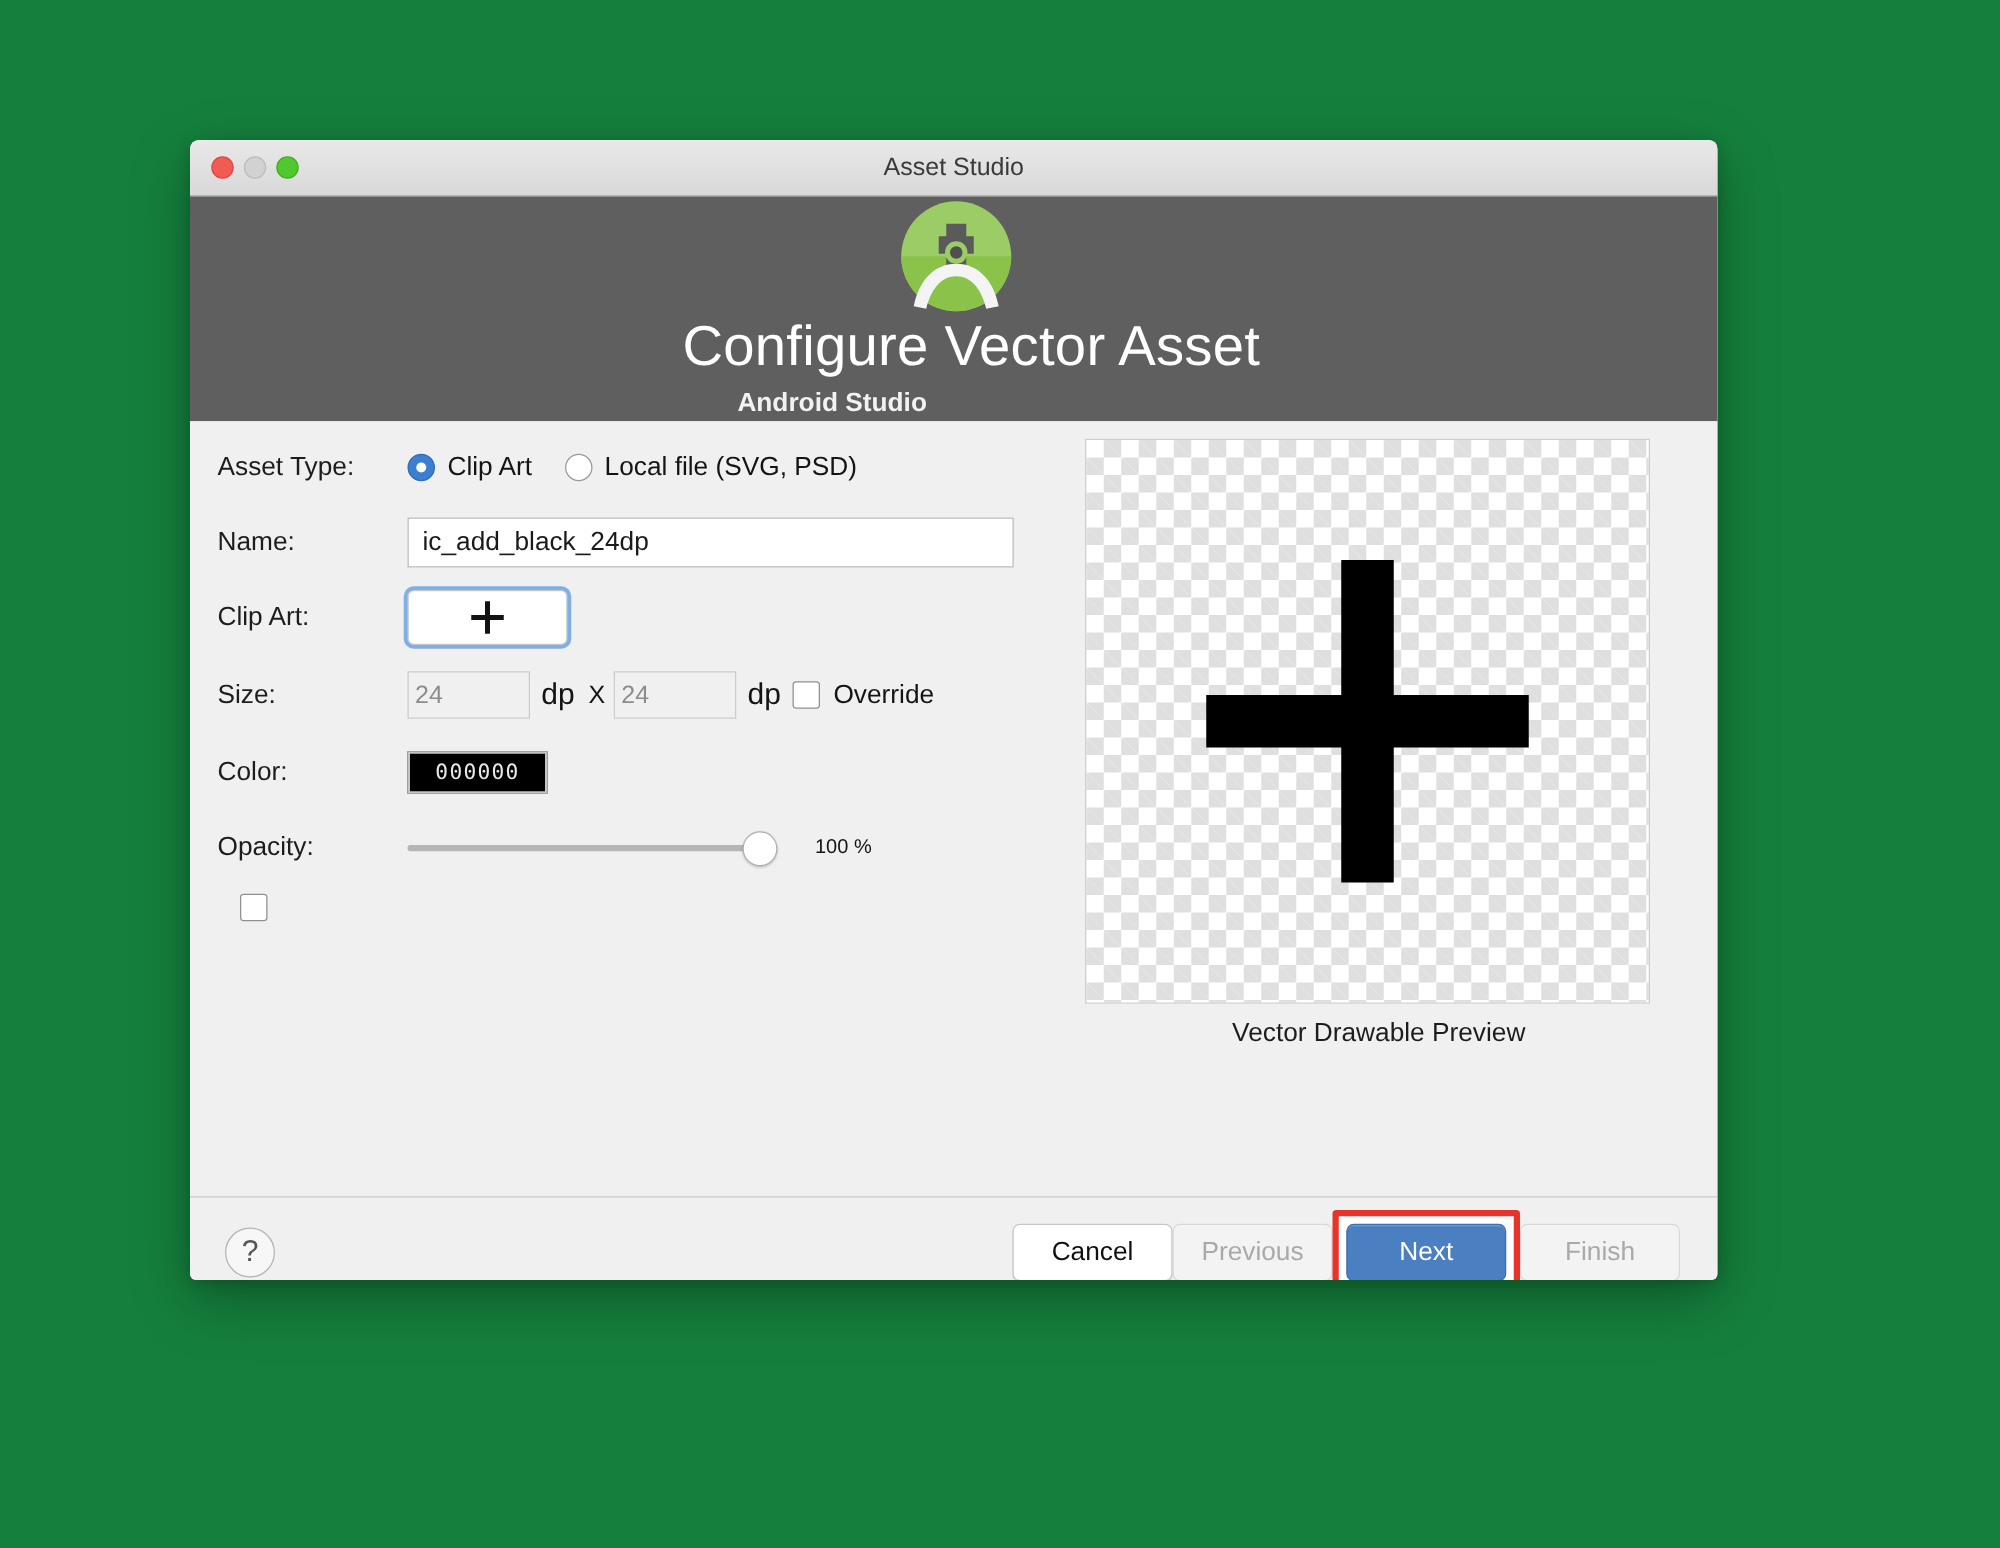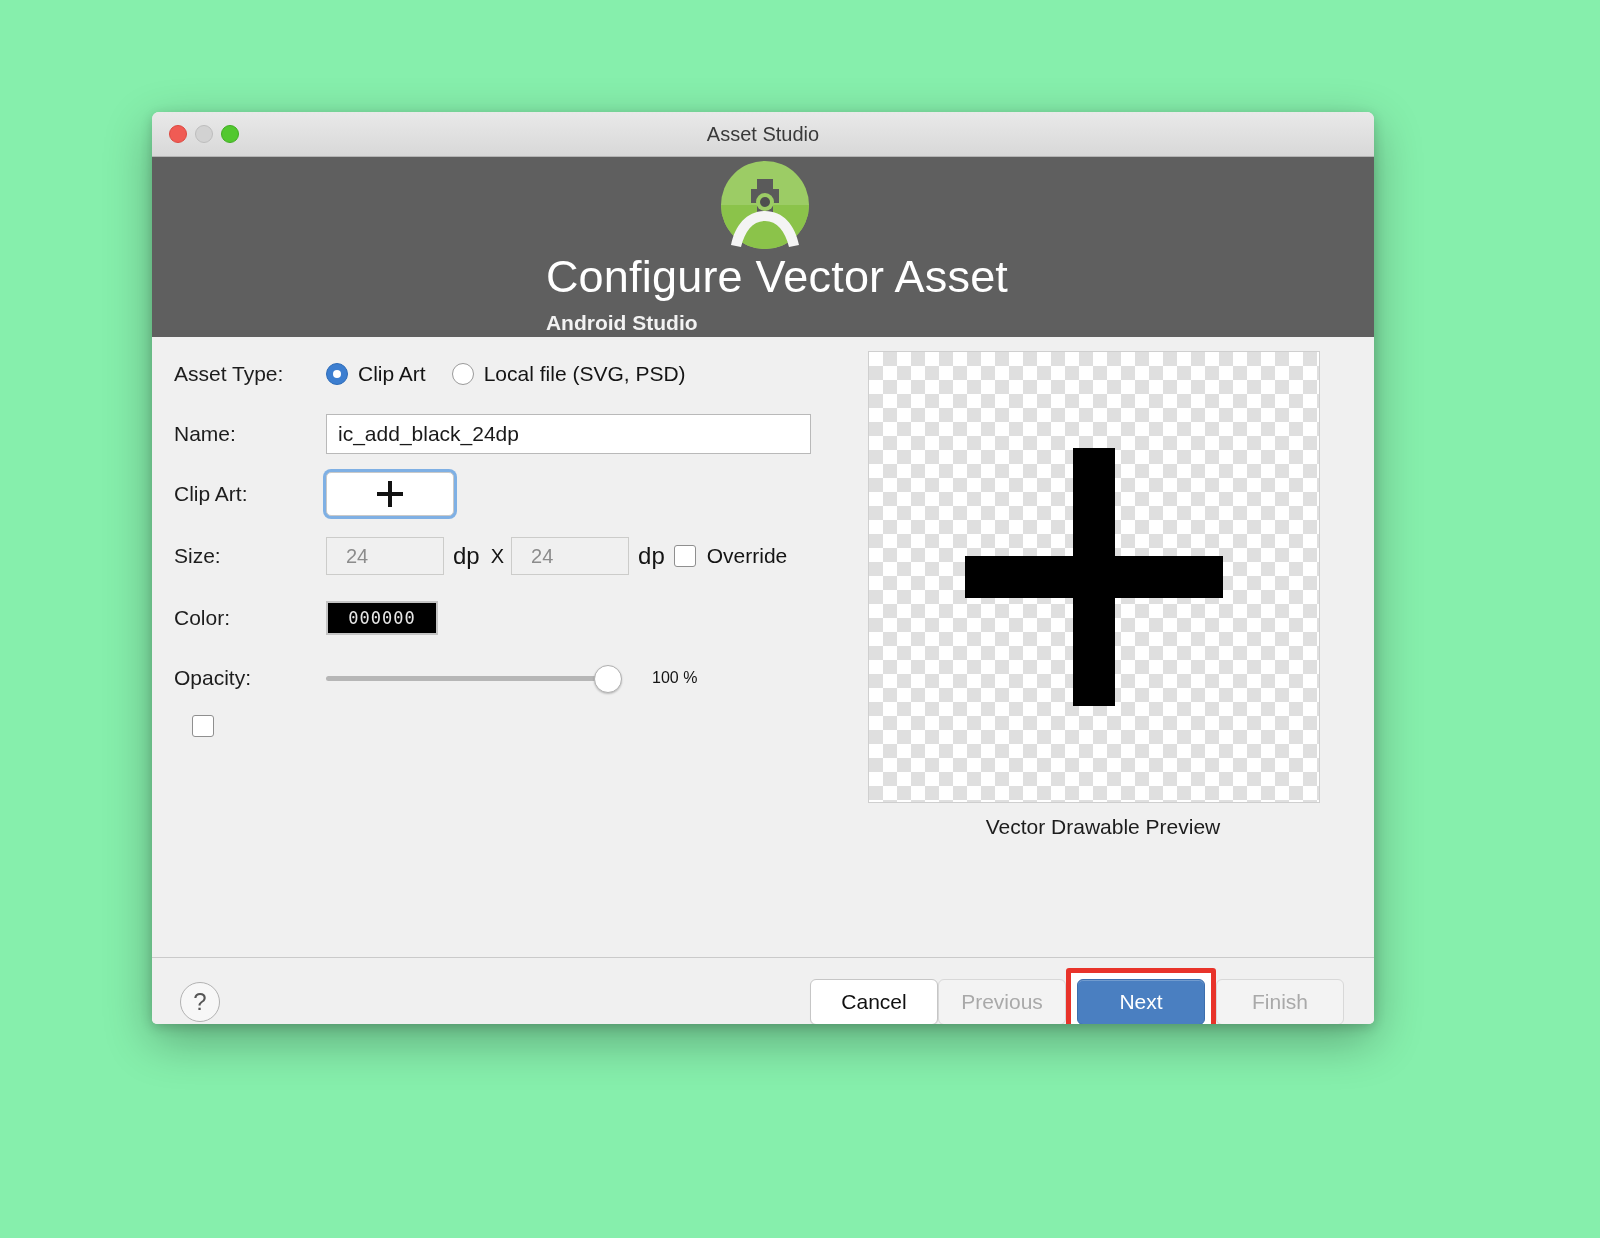--- a/index.html
+++ b/index.html
@@ -11,21 +11,21 @@
     height: 1238px;
     background: #ffffff;
     font-family: "Liberation Sans", sans-serif;
     overflow: hidden;
   }
 
   .screen {
     position: relative;
     width: 1600px;
     height: 1238px;
-    background: #86efac;
+    background: #15803d;
   }
 
   
   .window {
     position: absolute;
     left: 152px;
     top: 112px;
     width: 1222px;
     height: 912px;
     background: #f0f0f0;
@@ -87,20 +87,21 @@
     font-size: 45px;
     color: #ffffff;
     line-height: 1.06;
     letter-spacing: 0.2px;
   }
   .banner-sub {
     font-size: 21px;
     color: #f2f2f2;
     margin-top: 10px;
     font-weight: bold;
+    margin-left: 44px;
   }
 
   
   .body {
     position: relative;
     height: 620px;
     background: #f0f0f0;
     box-sizing: border-box;
   }
 
@@ -191,28 +192,28 @@
   .plus-glyph::before, .plus-glyph::after {
     content: "";
     position: absolute;
     background: #121212;
   }
   .plus-glyph::before { left: 11px; top: 0; width: 4px; height: 26px; }
   .plus-glyph::after  { top: 11px; left: 0; height: 4px; width: 26px; }
 
   
   .size-input {
-    width: 118px;
+    width: 98px;
     height: 38px;
     background: #f0f0f0;
     border: 1px solid #ccccca;
     box-sizing: border-box;
     display: flex;
     align-items: center;
-    padding-left: 19px;
+    padding-left: 5px;
     font-size: 20px;
     color: #8c8c8c;
   }
   .unit {
     font-size: 24px;
     color: #141414;
     margin: 11px 9px;
   }
   .times {
     font-size: 20px;

